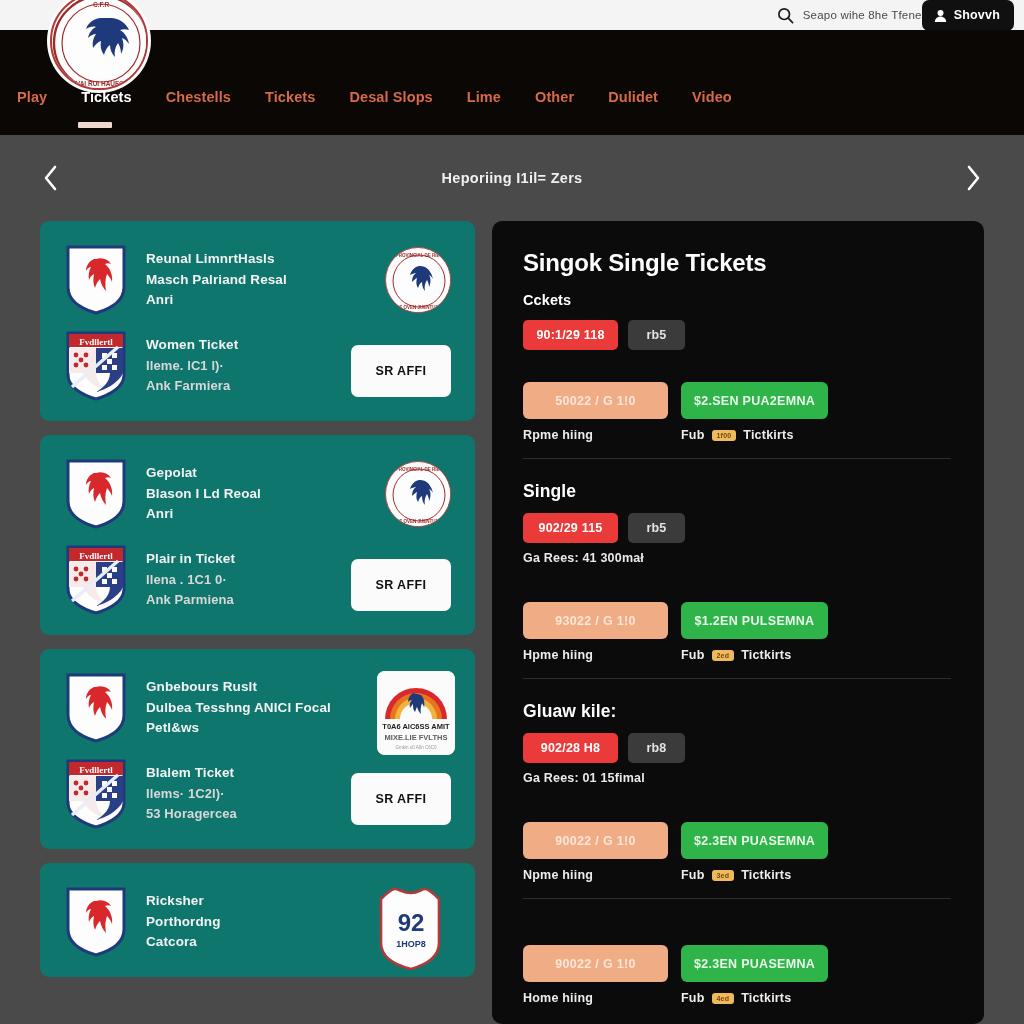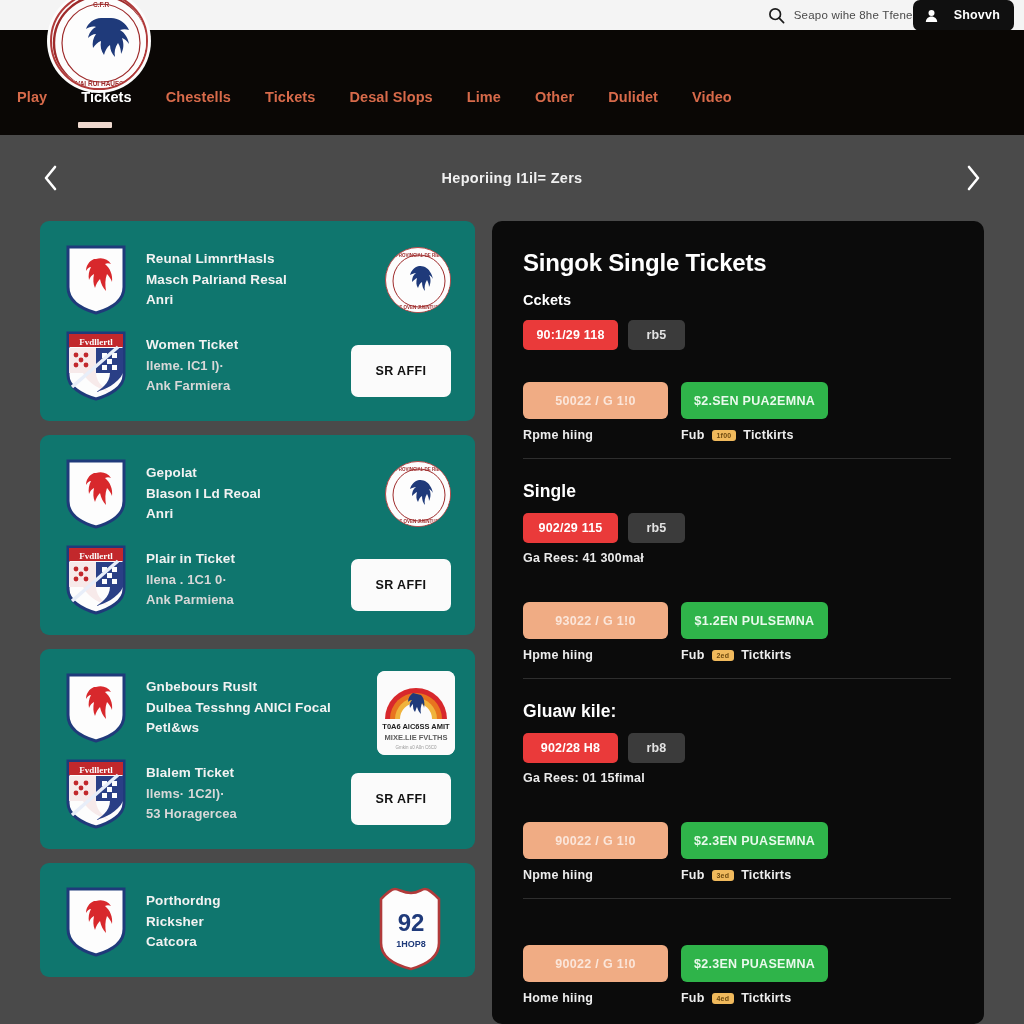--- a/index.html
+++ b/index.html
@@ -45,21 +45,21 @@
     filter: blur(0.35px);
     white-space: nowrap;
   }
   .signin-btn {
     background: #101010;
     color: #fff;
     border: none;
     border-radius: 7px;
     height: 31px;
     padding: 0 14px 0 11px;
-    display: flex; align-items: center; gap: 15px;
+    display: flex; align-items: center; gap: 6px;
     font-size: 12.5px;
     font-weight: 600;
     letter-spacing: .2px;
     cursor: pointer;
     filter: blur(0.2px);
   }
   .signin-btn .user-ic { width: 15px; height: 15px; flex: none; }
 
   
   .navbar {
@@ -551,22 +551,22 @@
 
     <div class="match-card">
       <div class="mrow">
         <span class="crest">
           <svg viewBox="0 0 64 72" width="64" height="72">
             <path d="M4 4h56v40c0 14-14 22-28 26C18 66 4 58 4 44z" fill="#fdfdfd" stroke="#1f3a7a" stroke-width="3"></path>
             <path d="M30 16c-5 2-8 7-8 12 1-2 3-4 5-4-2 4-3 8-2 13 1-3 3-5 5-6-1 5-1 10 1 14 1-4 3-7 5-9 1 5 3 9 6 12-1-6-1-12 1-17 2 2 4 5 5 8 1-7-2-14-7-18 2-1 4-1 6 0-3-5-9-7-15-5z" fill="#d8282c"></path>
           </svg>
         </span>
         <div class="mtext">
+          <div class="mtitle">Ricksher</div>
           <div class="mtitle">Porthordng</div>
-          <div class="mtitle">Ricksher</div>
           <div class="mtitle">Catcora</div>
         </div>
         <div class="shield-badge">
           <svg viewBox="0 0 68 86" width="68" height="86">
             <path d="M4 14c6-6 10-10 14-10s8 4 16 4 10-4 14-4 8 4 14 10v44c0 14-14 22-28 26C18 80 4 72 4 58z" fill="#fdfdfd" stroke="#b03a3a" stroke-width="2.6"></path>
             <text x="34" y="46" text-anchor="middle" fill="#1f3a7a" font-size="24" font-family="Liberation Sans, sans-serif" font-weight="700">92</text>
             <text x="34" y="62" text-anchor="middle" fill="#1f3a7a" font-size="9" font-family="Liberation Sans, sans-serif" font-weight="700">1HOP8</text>
           </svg>
         </div>
       </div>

